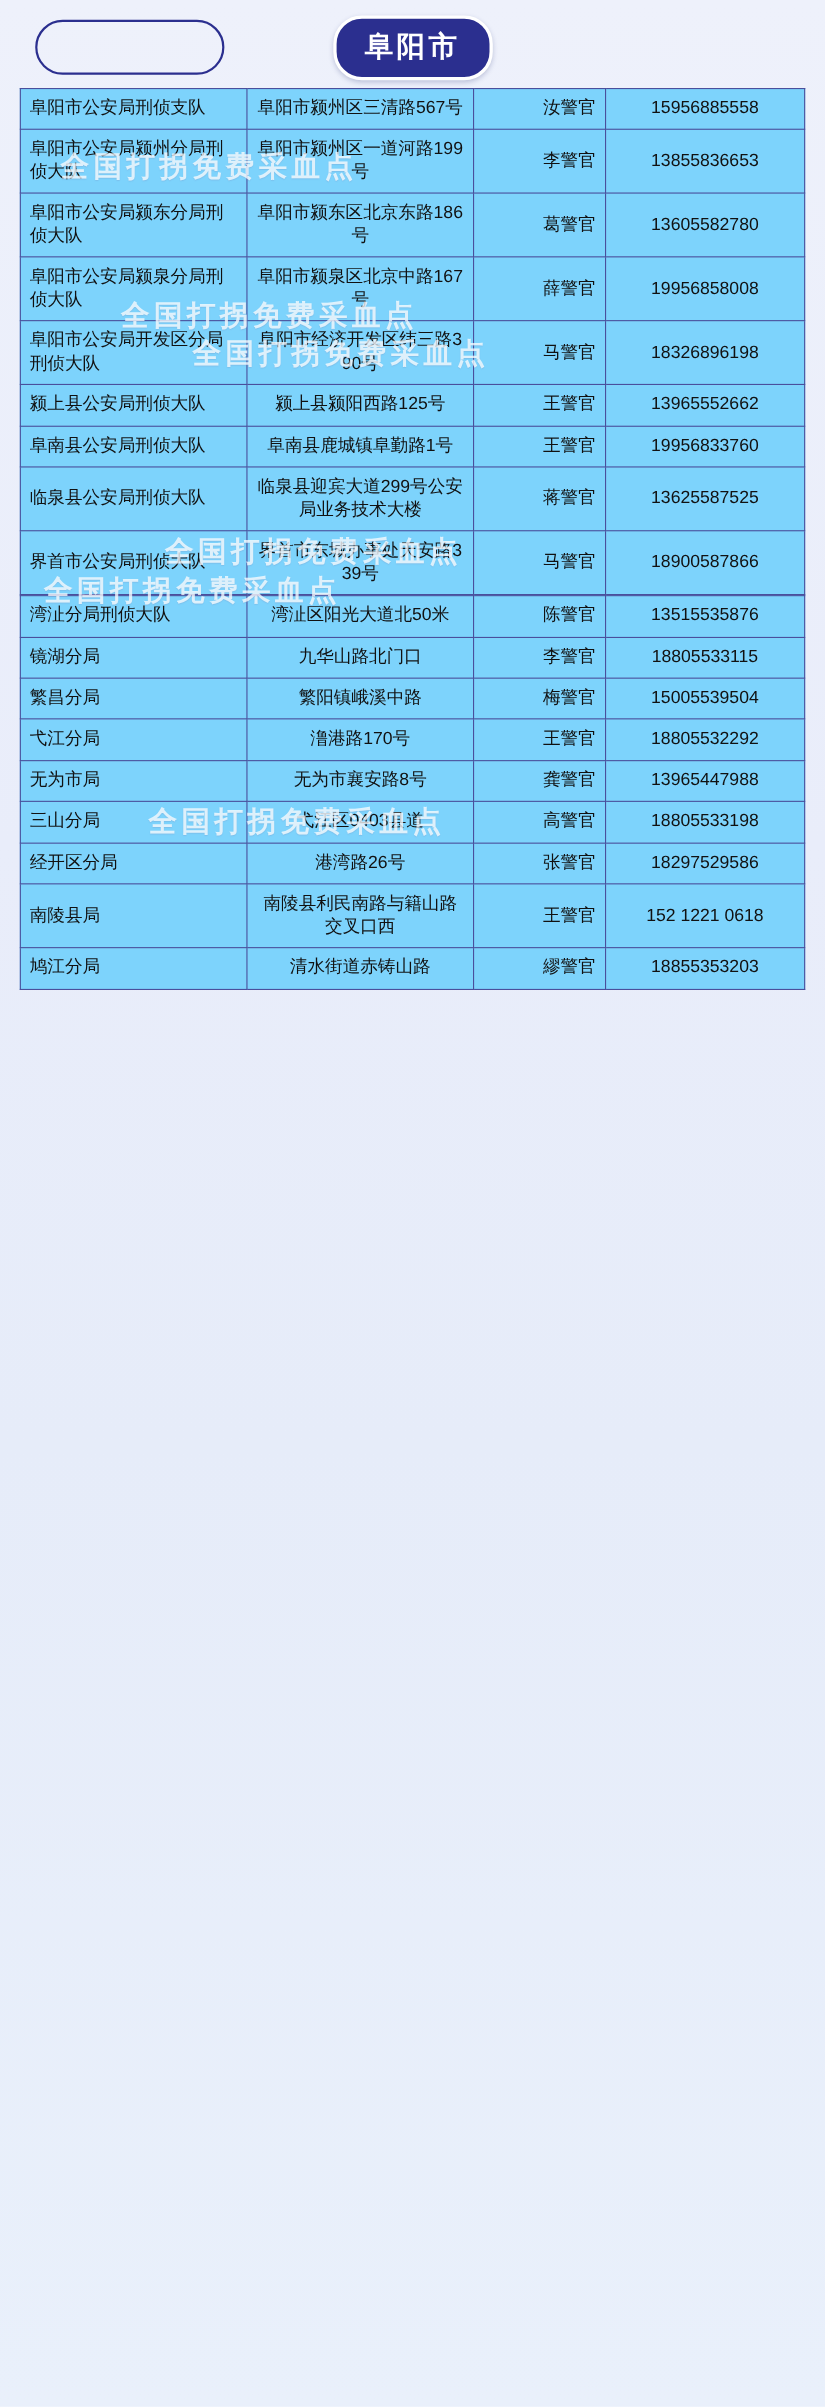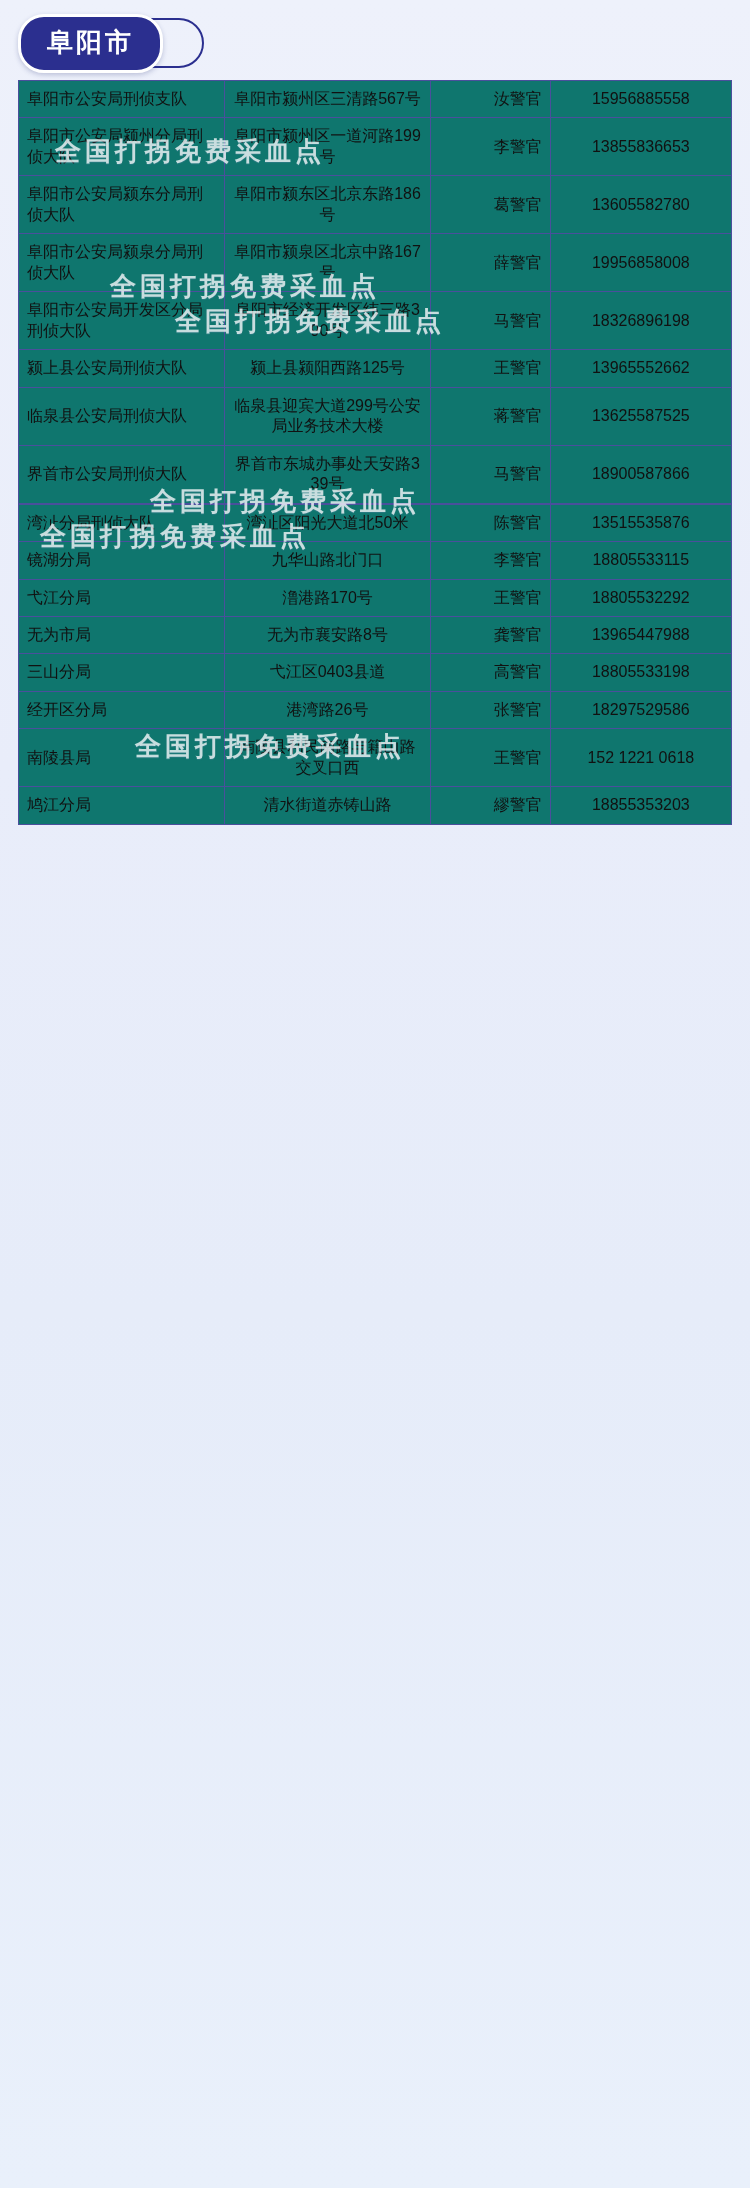--- a/index.html
+++ b/index.html
@@ -38,20 +38,21 @@
     letter-spacing: 4px;
     white-space: nowrap;
     text-shadow: 0 1px 1px rgba(120,140,190,0.25);
   }
 
   
   .section-head {
     position: relative;
     height: 56px;
     margin: 14px 0 10px 0;
+    text-align: center;
   }
   .pill {
     display: inline-block;
     background: #2b2f8f;
     color: #ffffff;
     font-size: 26px;
     font-weight: bold;
     letter-spacing: 3px;
     padding: 8px 26px 10px 26px;
     border-radius: 26px;
@@ -68,21 +69,21 @@
     height: 46px;
     border: 2px solid #2b2f8f;
     border-radius: 26px;
     z-index: 1;
   }
 
   
   table.data {
     width: 100%;
     border-collapse: collapse;
-    background: #0f766e;
+    background: #7dd3fc;
     table-layout: fixed;
     position: relative;
     z-index: 2;
   }
   table.data td {
     border: 1px solid #4a4f9c;
     padding: 8px 8px;
     font-size: 16px;
     line-height: 1.28;
     color: #111111;
@@ -140,20 +141,26 @@
               <td class="c-person">马警官</td>
               <td class="c-phone">18326896198</td>
             </tr>
             <tr>
               <td class="c-unit">颍上县公安局刑侦大队</td>
               <td class="c-addr">颍上县颍阳西路125号</td>
               <td class="c-person">王警官</td>
               <td class="c-phone">13965552662</td>
             </tr>
             <tr>
+              <td class="c-unit">阜南县公安局刑侦大队</td>
+              <td class="c-addr">阜南县鹿城镇阜勤路1号</td>
+              <td class="c-person">王警官</td>
+              <td class="c-phone">19956833760</td>
+            </tr>
+            <tr>
               <td class="c-unit">临泉县公安局刑侦大队</td>
               <td class="c-addr">临泉县迎宾大道299号公安局业务技术大楼</td>
               <td class="c-person">蒋警官</td>
               <td class="c-phone">13625587525</td>
             </tr>
             <tr>
               <td class="c-unit">界首市公安局刑侦大队</td>
               <td class="c-addr">界首市东城办事处天安路339号</td>
               <td class="c-person">马警官</td>
               <td class="c-phone">18900587866</td>
@@ -168,20 +175,26 @@
               <td class="c-unit">湾沚分局刑侦大队</td>
               <td class="c-addr">湾沚区阳光大道北50米</td>
               <td class="c-person cell-rel">陈警官</td>
               <td class="c-phone">13515535876</td>
             </tr>
             <tr>
               <td class="c-unit">镜湖分局</td>
               <td class="c-addr">九华山路北门口</td>
               <td class="c-person">李警官</td>
               <td class="c-phone">18805533115</td>
+            </tr>
+            <tr>
+              <td class="c-unit">繁昌分局</td>
+              <td class="c-addr">繁阳镇峨溪中路</td>
+              <td class="c-person">梅警官</td>
+              <td class="c-phone">15005539504</td>
             </tr>
             <tr>
               <td class="c-unit">弋江分局</td>
               <td class="c-addr">澛港路170号</td>
               <td class="c-person">王警官</td>
               <td class="c-phone">18805532292</td>
             </tr>
             <tr>
               <td class="c-unit">无为市局</td>
               <td class="c-addr">无为市襄安路8号</td>

